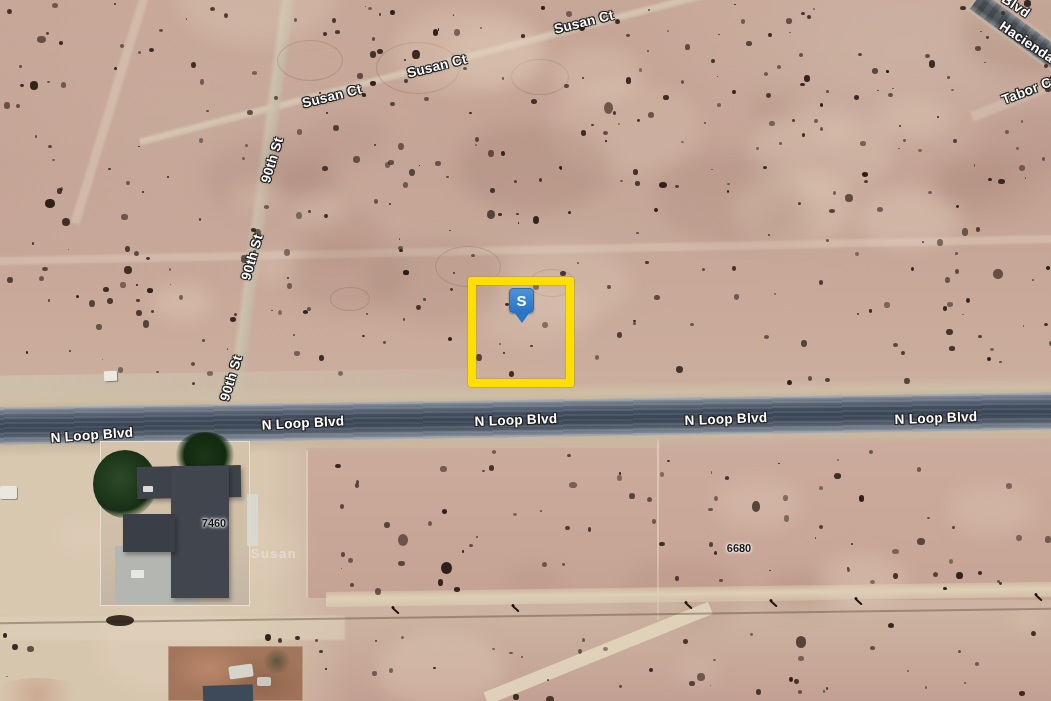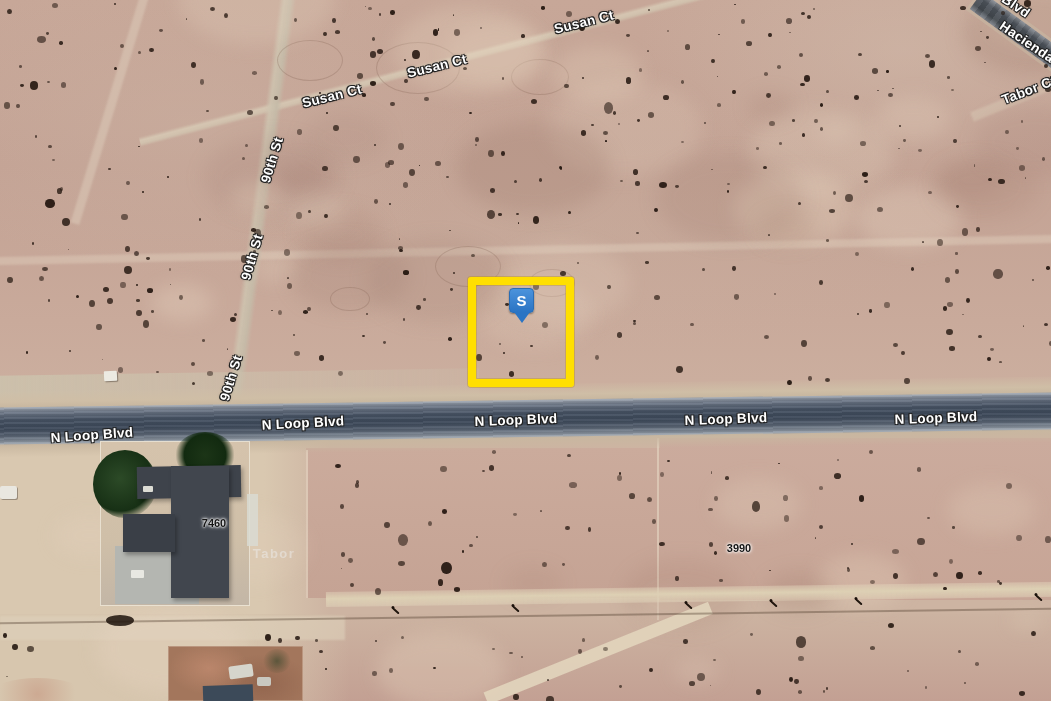--- a/index.html
+++ b/index.html
@@ -750,22 +750,22 @@
       <div class="maplabel street" style="left: 332px; top: 96px; transform: translate(-50%, -50%) rotate(-14deg);">Susan Ct</div>
       <div class="maplabel street" style="left: 437px; top: 66px; transform: translate(-50%, -50%) rotate(-14deg);">Susan Ct</div>
       <div class="maplabel street" style="left: 584px; top: 22px; transform: translate(-50%, -50%) rotate(-14deg);">Susan Ct</div>
       <div class="maplabel street" style="left: 272px; top: 160px; transform: translate(-50%, -50%) rotate(-73deg);">90th St</div>
       <div class="maplabel street" style="left: 252px; top: 257px; transform: translate(-50%, -50%) rotate(-74deg);">90th St</div>
       <div class="maplabel street" style="left: 231px; top: 378px; transform: translate(-50%, -50%) rotate(-73deg);">90th St</div>
       <div class="maplabel street" style="left: 1016px; top: 6px; transform: translate(-50%, -50%) rotate(34deg);">Blvd</div>
       <div class="maplabel street" style="left: 1027px; top: 42px; transform: translate(-50%, -50%) rotate(34deg);">Hacienda</div>
       <div class="maplabel street" style="left: 1029px; top: 90px; transform: translate(-50%, -50%) rotate(-21deg);">Tabor Ct</div>
       <div class="maplabel lotnum" style="left: 214px; top: 523px; transform: translate(-50%, -50%) rotate(0deg);">7460</div>
-      <div class="maplabel lotnum" style="left: 739px; top: 548px; transform: translate(-50%, -50%) rotate(0deg);">3990</div>
+      <div class="maplabel lotnum" style="left: 739px; top: 548px; transform: translate(-50%, -50%) rotate(0deg);">6680</div>
     </div>
 
-  <div class="watermark">Tabor</div>
+  <div class="watermark">Susan</div>
 
   <div class="parcel-highlight"></div>
   <div class="pin">
     <span>S</span>
   </div>
 </div>
 
 </body></html>

